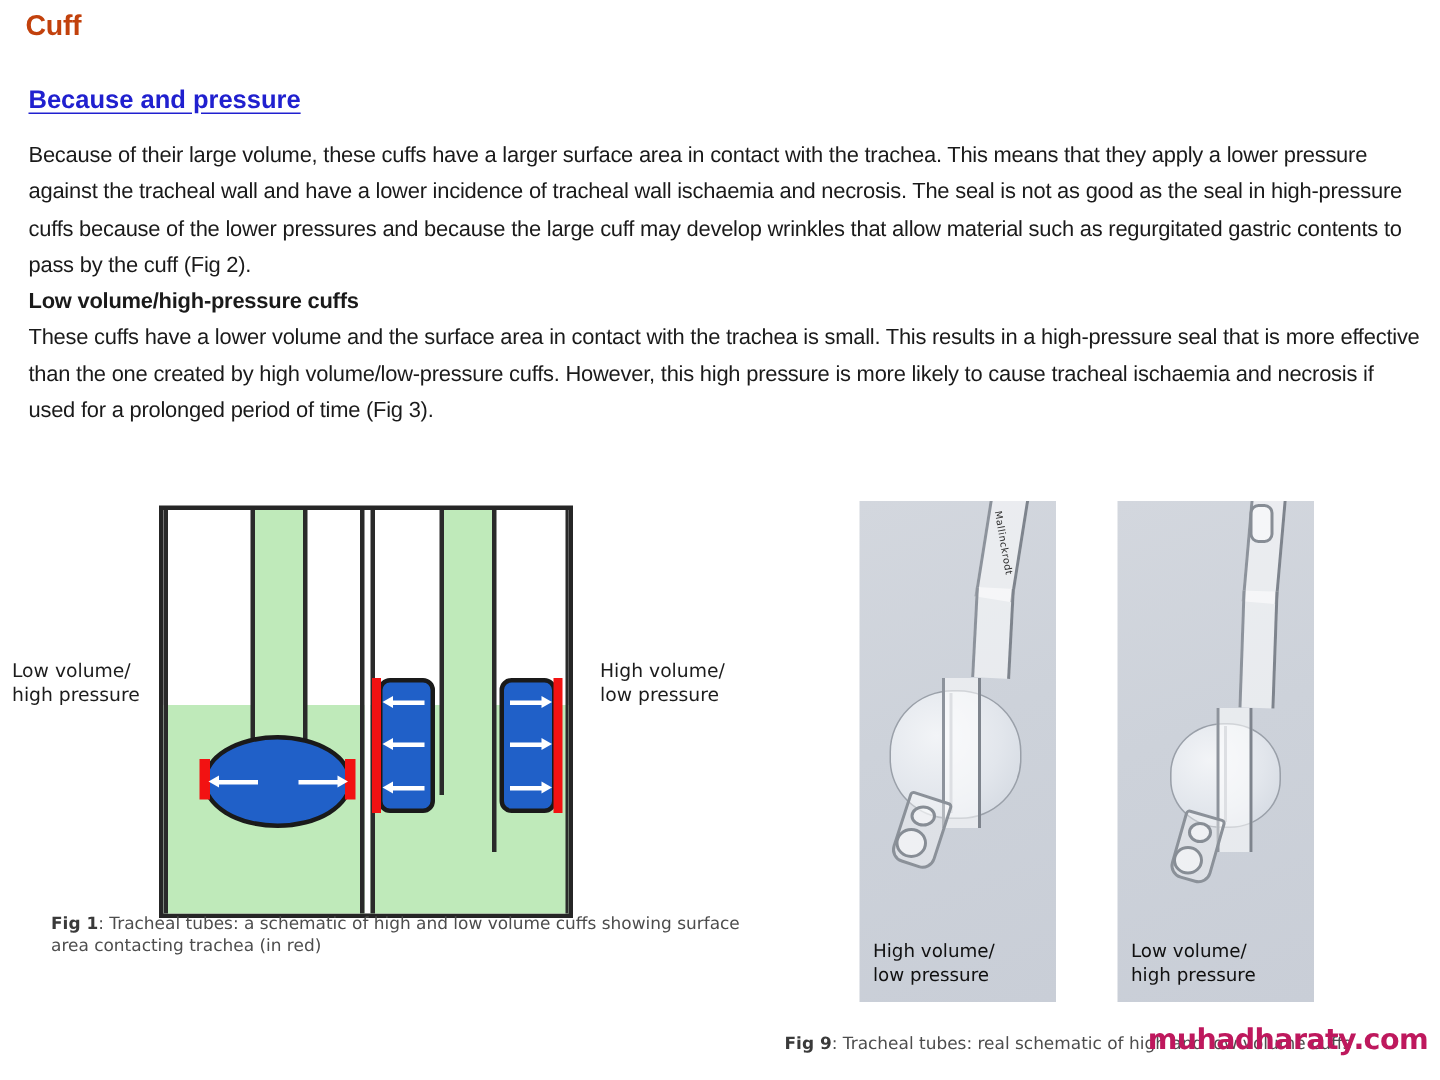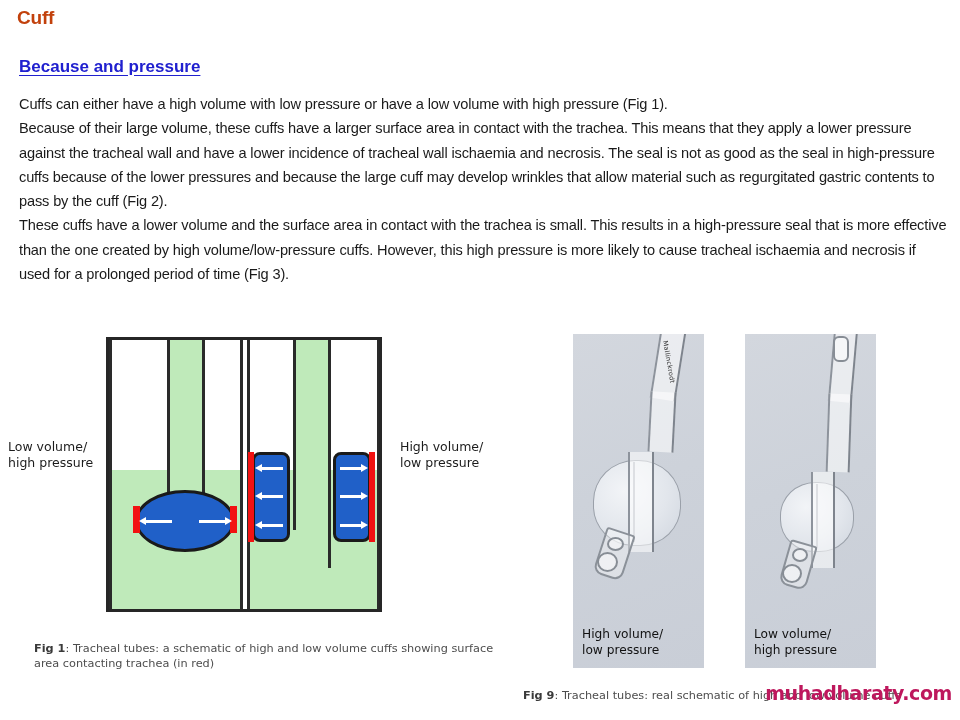--- a/index.html
+++ b/index.html
@@ -116,21 +116,21 @@
   .arrow.right::after { right: -6px; border-left: 7px solid #ffffff; }
 
   .fig-caption {
     position: absolute;
     font-size: 11.3px;
     line-height: 15px;
     color: #4d4d4d;
     font-family: "DejaVu Sans", sans-serif;
   }
   .fig-caption .fig-no { font-weight: bold; color: #3a3a3a; }
-  #fig1-caption { left: 34px; top: 641px; width: 475px; }
+  #fig1-caption { left: 34px; top: 608px; width: 475px; }
   #fig2-caption { left: 523px; top: 688px; width: 420px; }
 
   
   .photo {
     position: absolute;
     top: 334px;
     width: 131px;
     height: 334px;
     background: linear-gradient(160deg,#d3d7de 0%, #cdd2da 45%, #c9ced7 100%);
     overflow: hidden;
@@ -201,22 +201,22 @@
   }
 </style>
 </head>
 <body>
 
 <div class="page-title">Cuff</div>
 
 <div class="section-heading">Because and pressure</div>
 
 <div class="body-copy">
-  <p>Cuffs can either have a high volume with low pressure or have a low volume with high pressure (Fig 1).</p>
   <p>Because of their large volume, these cuffs have a larger surface area in contact with the trachea. This means that they apply a lower pressure against the tracheal wall and have a lower incidence of tracheal wall ischaemia and necrosis. The seal is not as good as the seal in high-pressure cuffs because of the lower pressures and because the large cuff may develop wrinkles that allow material such as regurgitated gastric contents to pass by the cuff (Fig 2).</p>
+  <p class="sub">Low volume/high-pressure cuffs</p>
   <p>These cuffs have a lower volume and the surface area in contact with the trachea is small. This results in a high-pressure seal that is more effective than the one created by high volume/low-pressure cuffs. However, this high pressure is more likely to cause tracheal ischaemia and necrosis if used for a prolonged period of time (Fig 3).</p>
 </div>
 
 <div class="fig1-label left">Low volume/
 high pressure</div>
 <div class="fig1-label right">High volume/
 low pressure</div>
 
 <div class="schematic">
 

